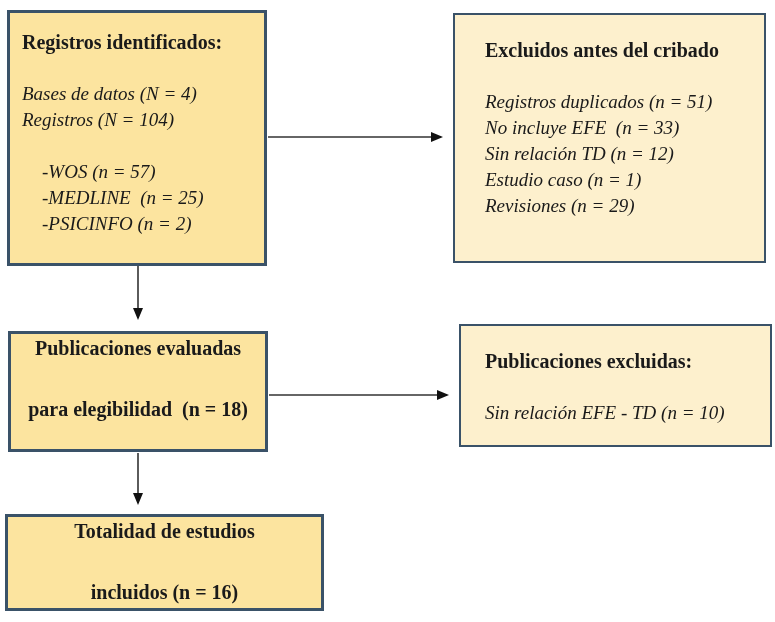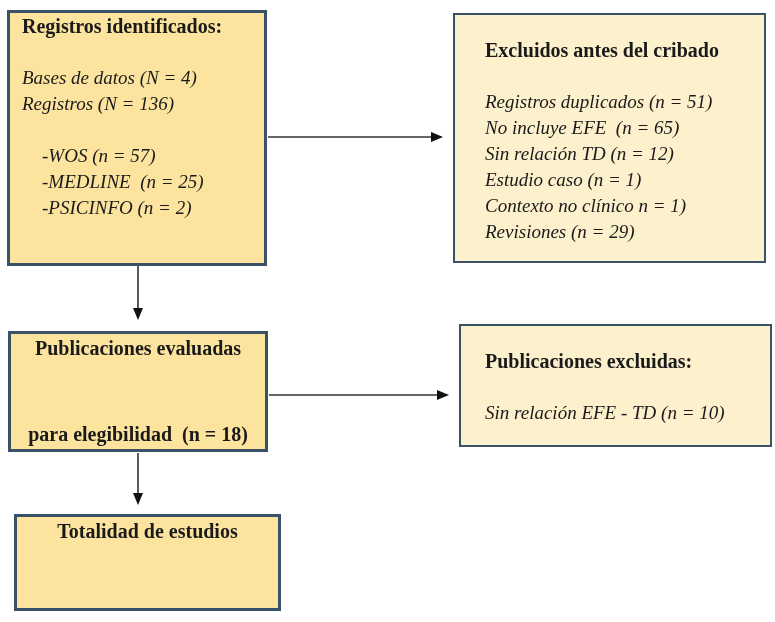--- a/index.html
+++ b/index.html
@@ -18,42 +18,42 @@
     color:var(--text);
     overflow:hidden;
   }
   .box{
     position:absolute;
     box-sizing:border-box;
     border:3px solid var(--border);
   }
   .box.left-col{background:var(--left-fill);}
   .box.right-col{background:var(--right-fill);border-width:2px;}
-  .pad-a{padding:0 8px 0 12px;}
+  .pad-a{padding:16px 8px 0 12px;}
   .pad-b{padding:22px 0 0 30px;}
   .pad-d{padding:22px 6px 0 24px;}
   .title{
     font-weight:bold;
     font-size:20px;
     line-height:26px;
     margin-bottom:26px;
     white-space:pre;
   }
   .line{
     font-size:19px;
     line-height:26px;
     white-space:pre;
     font-style:italic;
   }
   .sublist{margin-top:26px;margin-left:20px;}
   .center-box{
     display:flex;
     flex-direction:column;
     align-items:center;
-    justify-content:space-between;
+    justify-content:flex-start;
     text-align:center;
     gap:32px;
   }
   .center-line{
     font-weight:bold;
     font-size:20px;
     line-height:29px;
     white-space:pre;
   }
   #arrow-layer{
@@ -76,45 +76,45 @@
     </defs>
     <line x1="268" y1="137" x2="441" y2="137" stroke="var(--arrow)" stroke-width="1.6" marker-end="url(#head)"></line>
     <line x1="138" y1="266" x2="138" y2="318" stroke="var(--arrow)" stroke-width="1.6" marker-end="url(#head)"></line>
     <line x1="269" y1="395" x2="447" y2="395" stroke="var(--arrow)" stroke-width="1.6" marker-end="url(#head)"></line>
     <line x1="138" y1="453" x2="138" y2="503" stroke="var(--arrow)" stroke-width="1.6" marker-end="url(#head)"></line>
   </svg>
 
   <div class="box left-col pad-a" style="left:7px;top:10px;width:260px;height:256px;">
     <div class="title">Registros identificados:</div>
     <div class="line">Bases de datos (N = 4)</div>
-    <div class="line">Registros (N = 136)</div>
+    <div class="line">Registros (N = 104)</div>
     <div class="sublist">
       <div class="line">-WOS (n = 57)</div>
       <div class="line">-MEDLINE  (n = 25)</div>
       <div class="line">-PSICINFO (n = 2)</div>
     </div>
   </div>
 
   <div class="box right-col pad-b" style="left:453px;top:13px;width:313px;height:250px;">
     <div class="title">Excluidos antes del cribado</div>
     <div class="line">Registros duplicados (n = 51)</div>
-    <div class="line">No incluye EFE  (n = 65)</div>
+    <div class="line">No incluye EFE  (n = 33)</div>
     <div class="line">Sin relación TD (n = 12)</div>
     <div class="line">Estudio caso (n = 1)</div>
-    <div class="line">Contexto no clínico n = 1)</div>
     <div class="line">Revisiones (n = 29)</div>
   </div>
 
   <div class="box left-col center-box" style="left:8px;top:331px;width:260px;height:121px;">
     <div class="center-line">Publicaciones evaluadas</div>
     <div class="center-line">para elegibilidad  (n = 18)</div>
   </div>
 
   <div class="box right-col pad-d" style="left:459px;top:324px;width:313px;height:123px;">
     <div class="title">Publicaciones excluidas:</div>
     <div class="line">Sin relación EFE - TD (n = 10)</div>
   </div>
 
-  <div class="box left-col center-box" style="left:5px;top:514px;width:267px;height:97px;margin-left:9px;">
+  <div class="box left-col center-box" style="left:5px;top:514px;width:319px;height:97px;">
     <div class="center-line">Totalidad de estudios</div>
+    <div class="center-line">incluidos (n = 16)</div>
   </div>
 
 </div>
 
 </body></html>

